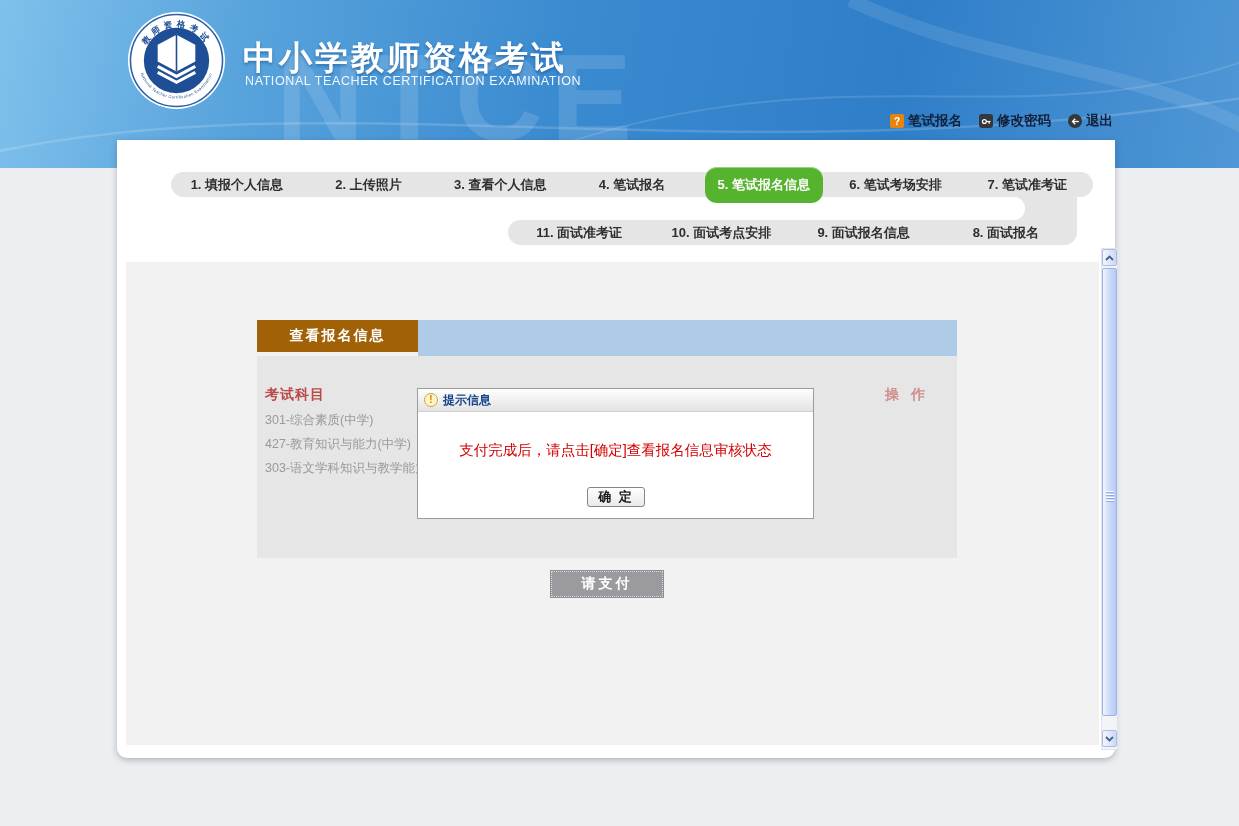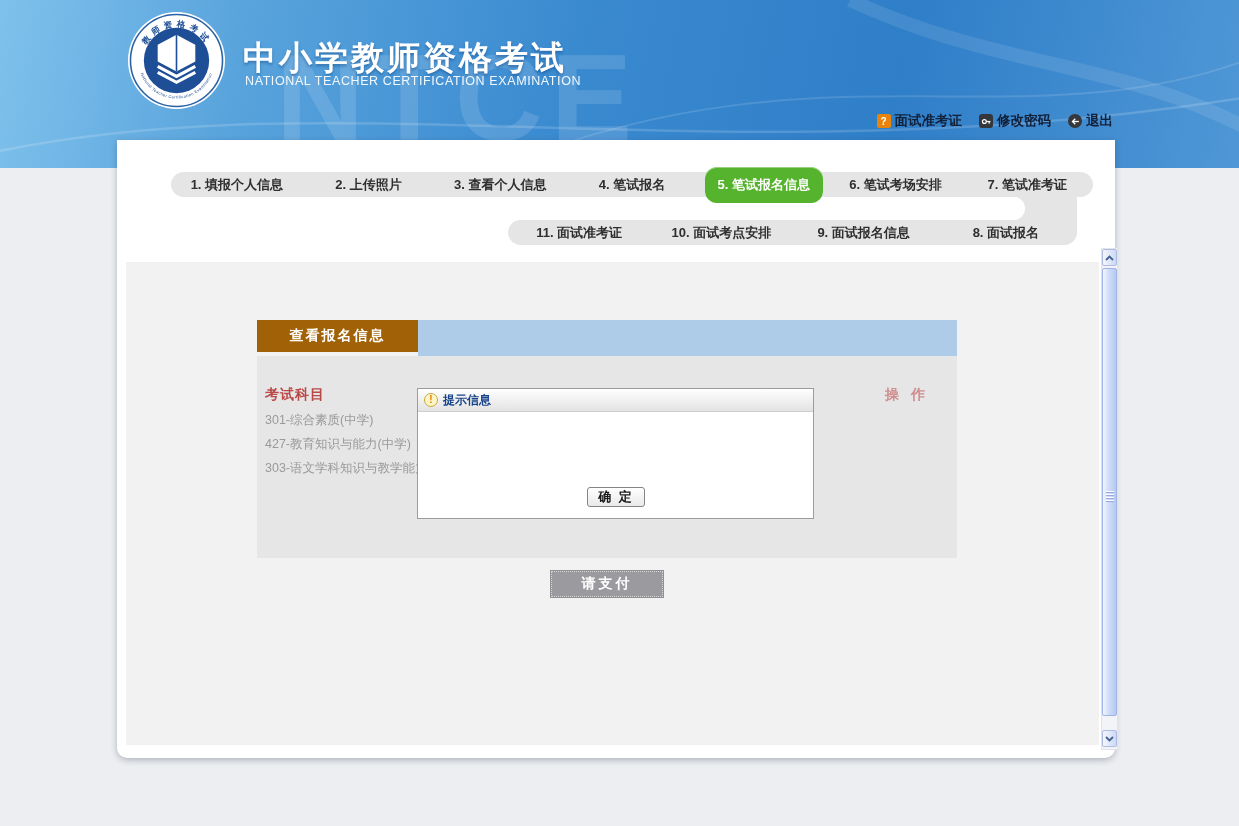--- a/index.html
+++ b/index.html
@@ -123,21 +123,21 @@
         <path d="M31 62 L50 72 L69 62" stroke="#ffffff" stroke-width="3.2" fill="none"></path>
       </g>
     </svg>
 
     <div class="brand-title">中小学教师资格考试</div>
     <div class="brand-sub">NATIONAL TEACHER CERTIFICATION EXAMINATION</div>
 
     <div class="header-links">
       <div class="hlink">
         <span class="ic-q">?</span>
-        <span class="lbl">面试准考证</span>
+        <span class="lbl">笔试报名</span>
       </div>
       <div class="hlink">
         <span class="ic-dark">
           <svg width="11" height="11" viewBox="0 0 13 13">
             <circle cx="4" cy="6.5" r="2.3" fill="none" stroke="#fff" stroke-width="1.4"></circle>
             <line x1="6.3" y1="6.5" x2="11.2" y2="6.5" stroke="#fff" stroke-width="1.4"></line>
             <line x1="9.6" y1="6.5" x2="9.6" y2="9.2" stroke="#fff" stroke-width="1.4"></line>
           </svg>
         </span>
         <span class="lbl">修改密码</span>
@@ -209,16 +209,17 @@
         </svg>
       </div>
     </div>
   </div>
 
   <div class="dialog">
     <div class="dialog-header">
       <span class="ic-info">!</span>
       <span class="dialog-title">提示信息</span>
     </div>
+    <div class="dialog-msg">支付完成后，请点击[确定]查看报名信息审核状态</div>
     <button class="ok-btn">确 定</button>
   </div>
 
 </div>
 
 </body></html>

